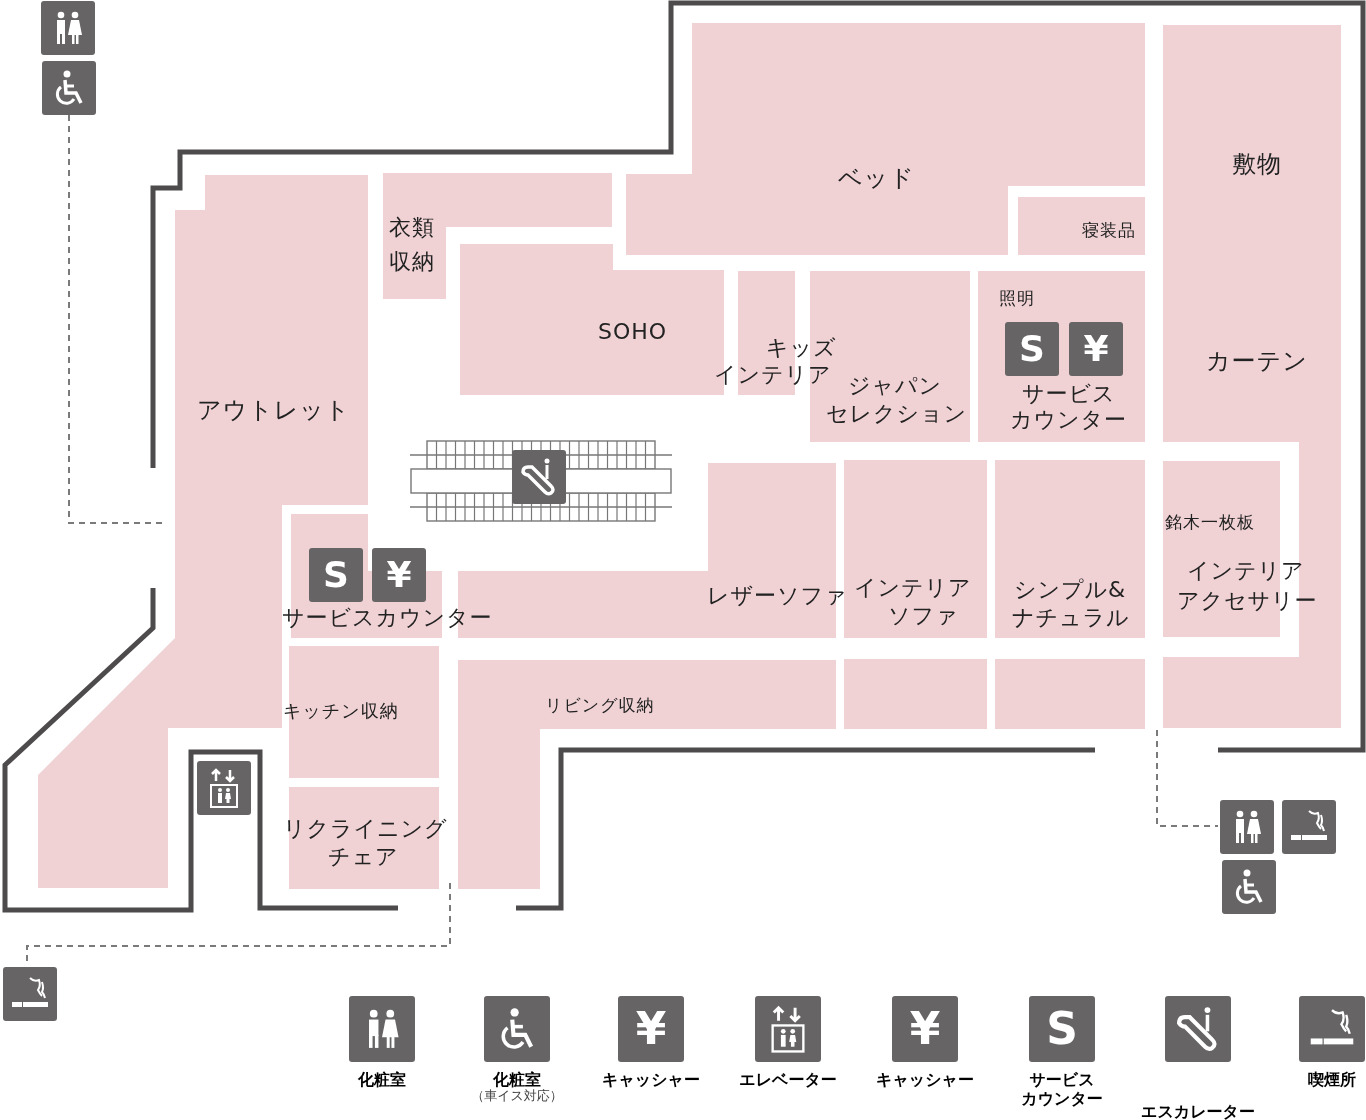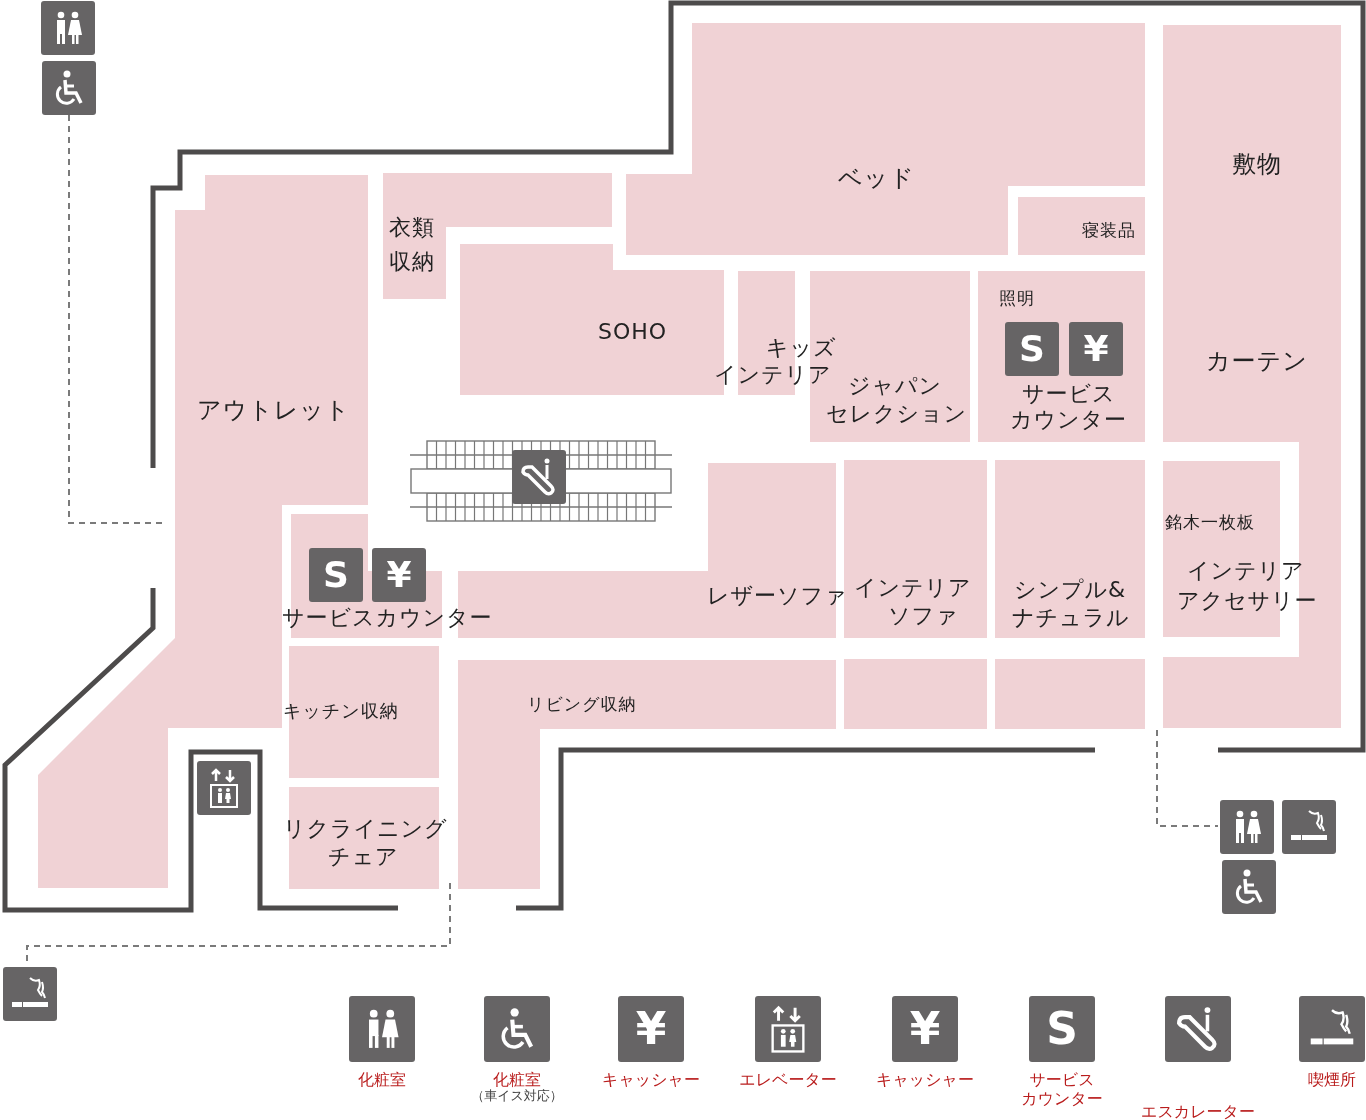--- a/index.html
+++ b/index.html
@@ -10,21 +10,21 @@
   .dash{fill:none;stroke:#7a7a7a;stroke-width:2;stroke-dasharray:6 5;}
   .lbl{position:absolute;color:#222;font-size:22px;line-height:28px;text-align:center;white-space:nowrap;letter-spacing:1px;}
   .lbl.sm{font-size:17px;line-height:24px;}
   .icon{position:absolute;width:54px;height:54px;background:#666465;border-radius:3px;display:flex;align-items:center;justify-content:center;color:#fff;}
   .icon svg{width:44px;height:44px;}
   .icon.big{width:66px;height:66px;}
   .icon.big svg{width:52px;height:52px;}
   .glyph{font-family:"DejaVu Sans",sans-serif;font-weight:bold;color:#fff;font-size:36px;line-height:1;}
   .icon.big .glyph{font-size:44px;}
   .legend-item{position:absolute;top:996px;width:120px;display:flex;flex-direction:column;align-items:center;}
-  .legend-label{margin-top:8px;font-size:16px;color:#b91c1c;line-height:19px;text-align:center;}
+  .legend-label{margin-top:8px;font-size:16px;color:#000000;line-height:19px;text-align:center;font-weight:bold;}
   .legend-sub{font-size:13px;color:#444;line-height:14px;}
   .esc{position:absolute;left:410px;top:440px;width:262px;height:82px;}
 </style>
 </head>
 <body>
 
 <svg id="map" viewBox="0 0 1366 1120" xmlns="http://www.w3.org/2000/svg">
 
   <g>
 
@@ -165,21 +165,21 @@
 <div class="lbl" style="left:282px;top:604px;">サービスカウンター</div>
 <div class="lbl" style="left:707px;top:582px;">レザーソファ</div>
 <div class="lbl" style="left:854px;top:574px;">インテリア</div>
 <div class="lbl" style="left:888px;top:602px;">ソファ</div>
 <div class="lbl" style="left:1014px;top:576px;">シンプル&amp;</div>
 <div class="lbl" style="left:1012px;top:604px;">ナチュラル</div>
 <div class="lbl sm" style="left:1165px;top:510px;">銘木一枚板</div>
 <div class="lbl" style="left:1187px;top:557px;">インテリア</div>
 <div class="lbl" style="left:1177px;top:587px;">アクセサリー</div>
 <div class="lbl" style="left:283px;top:697px;font-size:18px;">キッチン収納</div>
-<div class="lbl sm" style="left:527px;top:693px;font-family:Liberation Serif, serif;">リビング収納</div>
+<div class="lbl sm" style="left:545px;top:693px;">リビング収納</div>
 <div class="lbl" style="left:283px;top:815px;">リクライニング</div>
 <div class="lbl" style="left:328px;top:843px;">チェア</div>
 
 <div class="icon" style="left:1005px;top:322px;">
     <span class="glyph">S</span>
   </div>
 <div class="icon" style="left:1069px;top:322px;">
     <span class="glyph">¥</span>
   </div>
 <div class="icon" style="left:309px;top:548px;">

